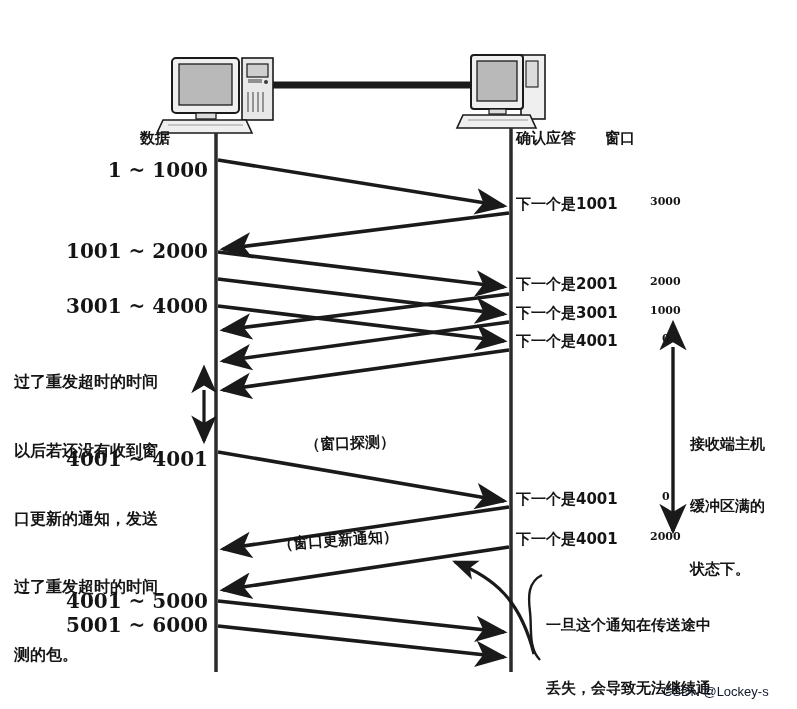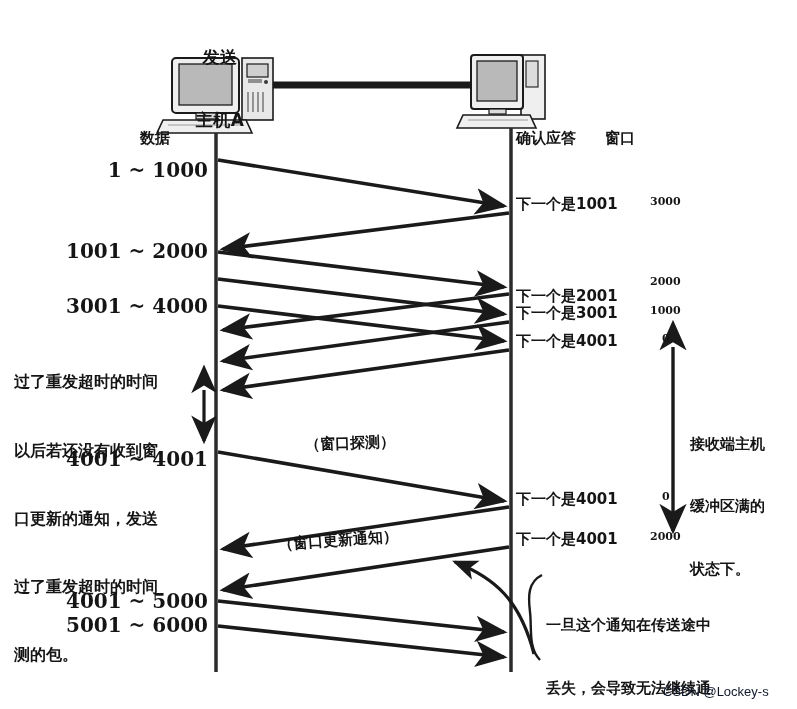--- a/index.html
+++ b/index.html
@@ -169,41 +169,37 @@
 
     <line x1="204" y1="390" x2="204" y2="441" stroke="#1a1a1a" stroke-width="3.2" marker-start="url(#ah-dbl-e)" marker-end="url(#ah-dbl-s)"></line>
 
     <line x1="673" y1="347" x2="673" y2="531" stroke="#1a1a1a" stroke-width="3.4" marker-start="url(#ah-dbl-e)" marker-end="url(#ah-dbl-s)"></line>
 
     <path d="M534 654 C 520 600 495 578 455 562" fill="none" stroke="#1a1a1a" stroke-width="3.2" marker-end="url(#ah-sm)"></path>
 
     <path d="M542 575 C 528 582 528 596 530 612 C 532 628 528 648 540 660" fill="none" stroke="#1a1a1a" stroke-width="2.4"></path>
   </svg>
 
-  <div class="lbl host-title" style="left:172px; top:6px; width:96px;">
-    <div>发送</div>
-    <div>主机A</div>
-  </div>
 
 
   <div class="lbl col-head" style="left:140px; top:129px;">数据</div>
   <div class="lbl col-head" style="left:516px; top:129px;">确认应答</div>
   <div class="lbl col-head" style="left:605px; top:129px;">窗口</div>
 
   <div class="lbl seg-label" style="left:60px; top:158px; width:148px;">1 ~ 1000</div>
   <div class="lbl seg-label" style="left:60px; top:239px; width:148px;">1001 ~ 2000</div>
   <div class="lbl seg-label" style="left:60px; top:294px; width:148px;">3001 ~ 4000</div>
   <div class="lbl seg-label" style="left:60px; top:447px; width:148px;">4001 ~ 4001</div>
   <div class="lbl seg-label" style="left:60px; top:589px; width:148px;">4001 ~ 5000</div>
   <div class="lbl seg-label" style="left:60px; top:613px; width:148px;">5001 ~ 6000</div>
 
   <div class="lbl ack-label" style="left:516px; top:195px;">下一个是1001</div>
   <div class="lbl ack-num" style="left:650px; top:195px;">3000</div>
 
-  <div class="lbl ack-label" style="left:516px; top:275px;margin-top:12px;">下一个是2001</div>
+  <div class="lbl ack-label" style="left:516px; top:275px;">下一个是2001</div>
   <div class="lbl ack-num" style="left:650px; top:275px;">2000</div>
 
   <div class="lbl ack-label" style="left:516px; top:304px;">下一个是3001</div>
   <div class="lbl ack-num" style="left:650px; top:304px;">1000</div>
 
   <div class="lbl ack-label" style="left:516px; top:332px;">下一个是4001</div>
   <div class="lbl ack-num" style="left:662px; top:332px;">0</div>
 
   <div class="lbl ack-label" style="left:516px; top:490px;">下一个是4001</div>
   <div class="lbl ack-num" style="left:662px; top:490px;">0</div>

